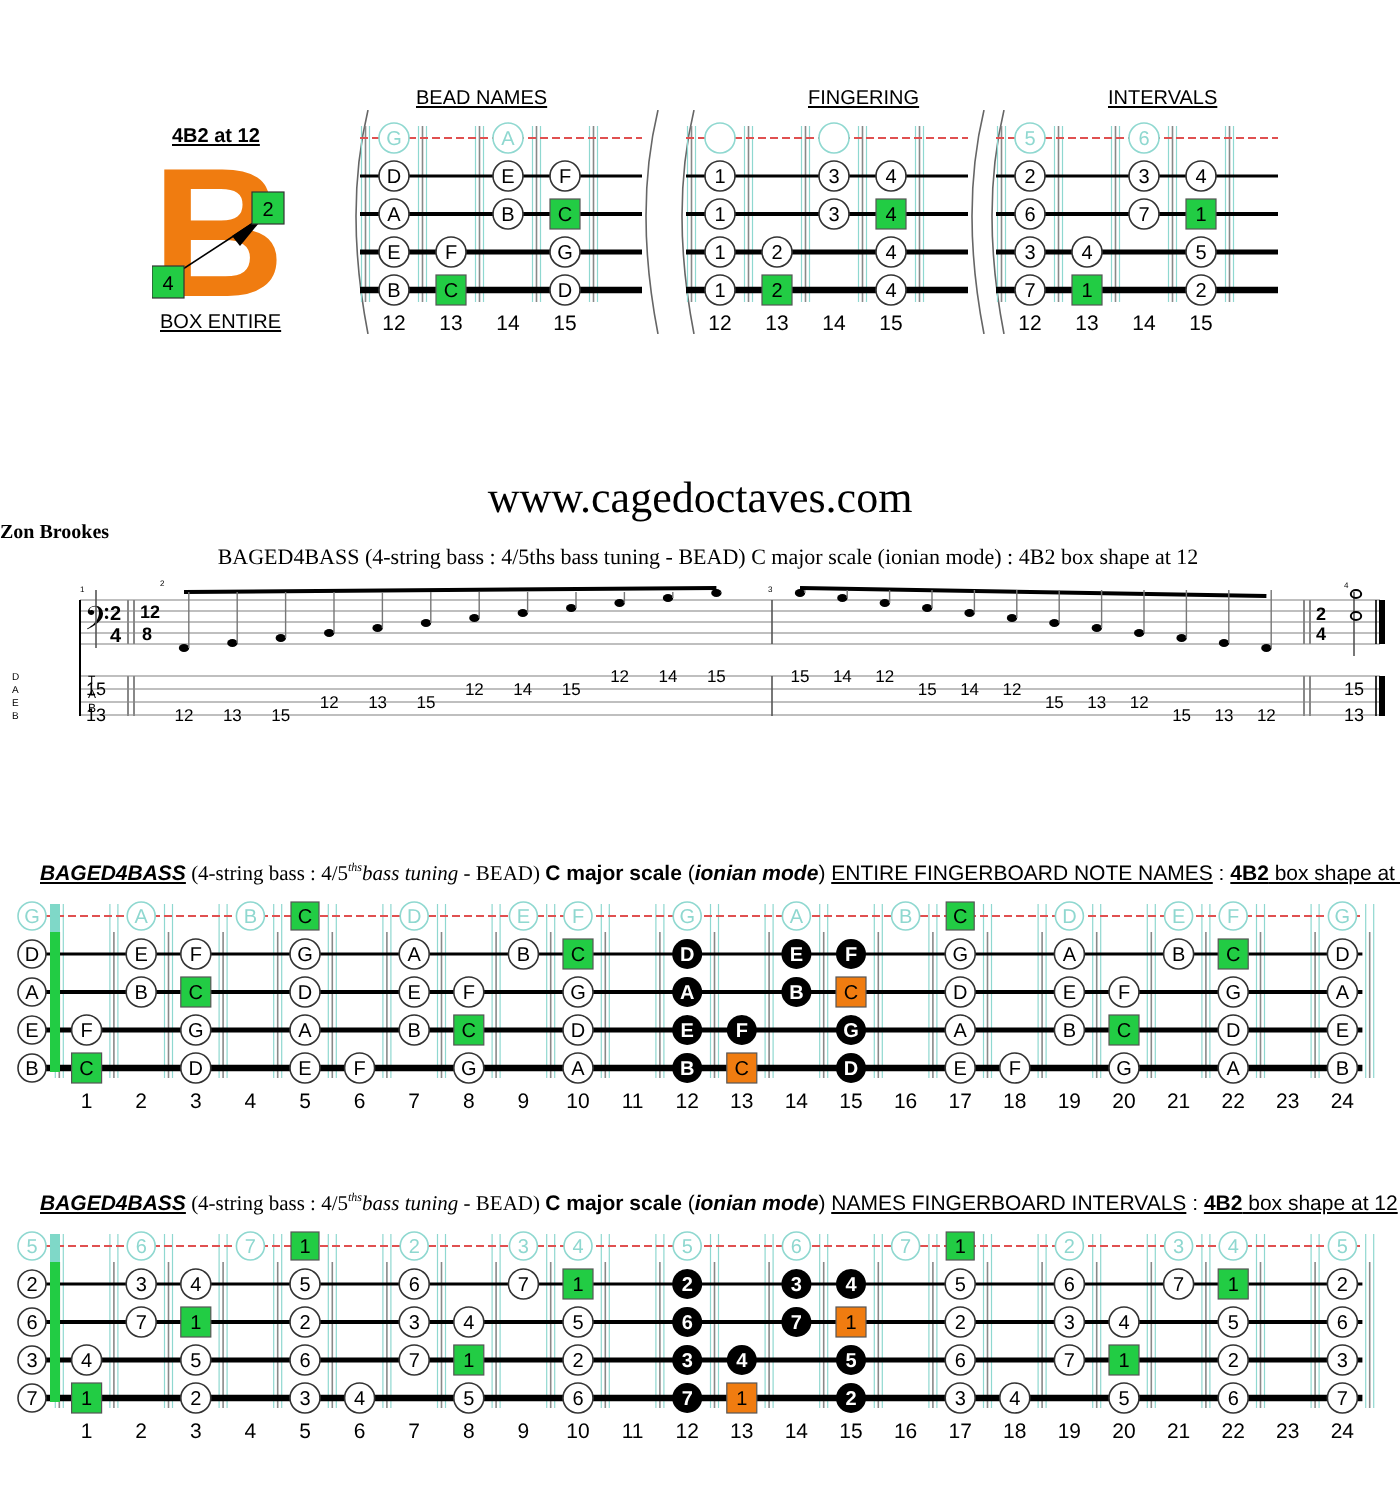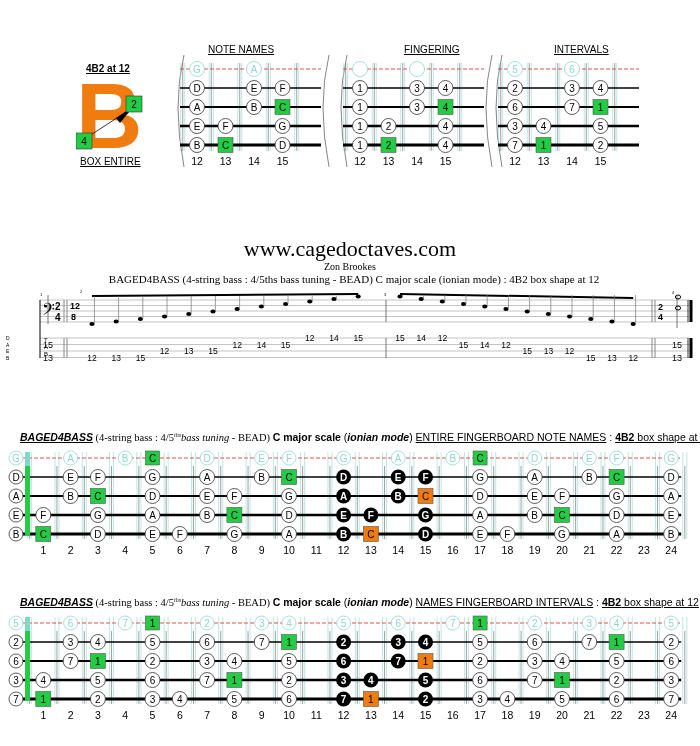--- a/index.html
+++ b/index.html
@@ -19,21 +19,21 @@
     <line x1="4" y1="66" x2="50" y2="36" stroke="#000" stroke-width="0.8"></line>
     <polygon points="58,30 40,42 44,47" fill="#000"></polygon>
     <rect x="50" y="20" width="16" height="16" fill="#22cc44" stroke="#333" stroke-width="0.6"></rect>
     <text x="58" y="32" font-size="10" text-anchor="middle" id="bend">2</text>
     <rect x="0" y="57" width="16" height="16" fill="#22cc44" stroke="#333" stroke-width="0.6"></rect>
     <text x="8" y="69" font-size="10" text-anchor="middle" id="bstart">4</text>
   </svg>
 </div>
 <div class="abs title-u" style="left:80px;top:156px;">BOX ENTIRE</div>
 
-<div class="abs title-u" style="left:208px;top:44px;">NOTE NAMES</div>
+<div class="abs title-u" style="left:208px;top:44px;">BEAD NAMES</div>
 <div class="abs title-u" style="left:372px;top:44px;margin-left:32px;">FINGERING</div>
 <div class="abs title-u" style="left:554px;top:44px;">INTERVALS</div>
 <svg class="abs" style="left:160px;top:55px;" width="480" height="112" id="mini-svg">
     <path d="M24 0 Q12 50 24 112" fill="none" stroke="#666" stroke-width="0.8"></path>
     <path d="M169 0 Q157 50 169 112" fill="none" stroke="#666" stroke-width="0.8"></path>
     <line x1="20.75" y1="8" x2="20.75" y2="96" stroke="#8fd8d0" stroke-width="0.6"></line>
     <line x1="22.75" y1="8" x2="22.75" y2="96" stroke="#888" stroke-width="0.8"></line>
     <line x1="24.75" y1="8" x2="24.75" y2="96" stroke="#8fd8d0" stroke-width="0.6"></line>
     <line x1="49.25" y1="8" x2="49.25" y2="96" stroke="#8fd8d0" stroke-width="0.6"></line>
     <line x1="51.25" y1="8" x2="51.25" y2="96" stroke="#888" stroke-width="0.8"></line>
@@ -272,21 +272,21 @@
       <circle cx="440.5" cy="90" r="7.5" fill="#fff" stroke="#333" stroke-width="0.8"></circle>
       <text x="440.5" y="93.6" font-size="10" text-anchor="middle" fill="#000">2</text>
     </g>
     <text x="355" y="110" font-size="10.5" text-anchor="middle">12</text>
     <text x="383.5" y="110" font-size="10.5" text-anchor="middle">13</text>
     <text x="412" y="110" font-size="10.5" text-anchor="middle">14</text>
     <text x="440.5" y="110" font-size="10.5" text-anchor="middle">15</text>
   </svg>
 
 <div class="abs serif" style="left:0;width:700px;top:236px;text-align:center;font-size:22px;">www.cagedoctaves.com</div>
-<div class="abs serif" style="left:0;width:700px;top:261px;text-align:center;font-size:10px;font-weight:normal;">Zon Brookes</div>
+<div class="abs serif" style="left:0;width:700px;top:261px;font-size:10px;font-weight:bold;">Zon Brookes</div>
 <div class="abs serif" style="left:4px;width:700px;top:273px;text-align:center;font-size:11px;">BAGED4BASS (4-string bass : 4/5ths bass tuning - BEAD) C major scale (ionian mode) : 4B2 box shape at 12</div>
 
 <svg class="abs" style="left:0;top:288px;" width="700" height="80" id="nota-svg">
     <line x1="40" y1="12" x2="690" y2="12" stroke="#aaa" stroke-width="0.7"></line>
     <line x1="40" y1="17.5" x2="690" y2="17.5" stroke="#aaa" stroke-width="0.7"></line>
     <line x1="40" y1="23" x2="690" y2="23" stroke="#aaa" stroke-width="0.7"></line>
     <line x1="40" y1="28.5" x2="690" y2="28.5" stroke="#aaa" stroke-width="0.7"></line>
     <line x1="40" y1="34" x2="690" y2="34" stroke="#aaa" stroke-width="0.7"></line>
     <line x1="40" y1="50" x2="690" y2="50" stroke="#aaa" stroke-width="0.7"></line>
     <line x1="40" y1="56.5" x2="690" y2="56.5" stroke="#aaa" stroke-width="0.7"></line>

